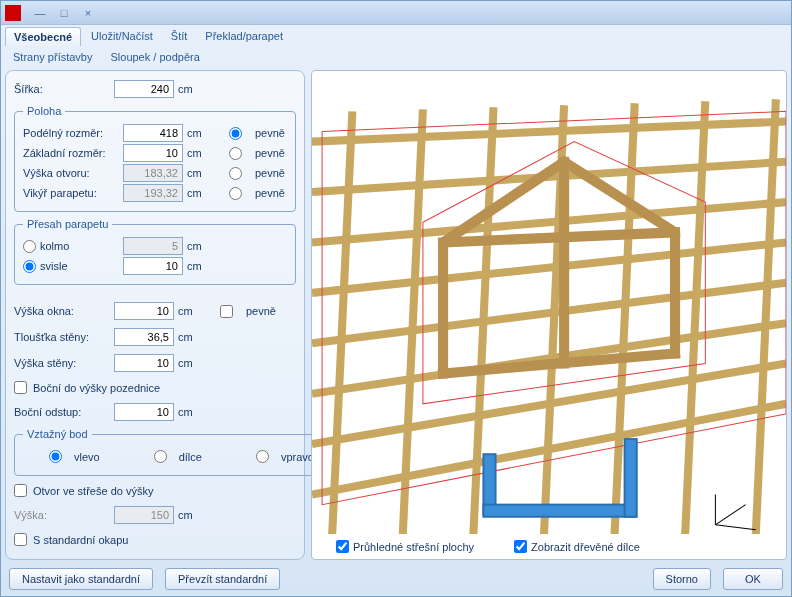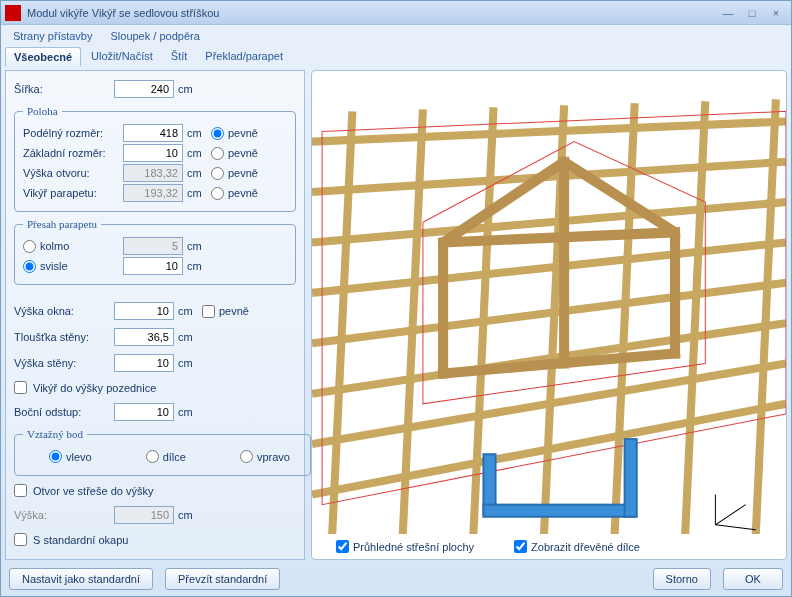--- a/index.html
+++ b/index.html
@@ -6,65 +6,64 @@
 body { width: 792px; height: 597px; background: #fff; overflow: hidden; }
 .window { width: 792px; height: 597px; border: 1px solid #7a9fc4; background: linear-gradient(to bottom, #e8f0fa, #d6e5f5); display: flex; flex-direction: column; }
 .titlebar { height: 24px; background: linear-gradient(to bottom, #d4e4f7, #b8d0ec); display: flex; align-items: center; padding: 0 4px; border-bottom: 1px solid #a5c0df; }
 .titlebar .logo { width: 16px; height: 16px; background: #c00; margin-right: 6px; }
 .titlebar .title { flex: 1; color: #2a4a7a; font-weight: normal; }
 .titlebar .winbtn { width: 22px; height: 16px; margin-left: 2px; display: flex; align-items: center; justify-content: center; color: #4a6a9a; cursor: pointer; }
 .tabs-row { display: flex; gap: 2px; padding: 2px 4px 0 4px; }
 .tab { padding: 3px 8px; color: #2a5a9a; cursor: pointer; border-top-left-radius: 3px; border-top-right-radius: 3px; }
 .tab.active { background: linear-gradient(to bottom, #fff, #e8f0fa); border: 1px solid #a5c0df; border-bottom: none; font-weight: bold; color: #1a3a6a; }
 .content { flex: 1; display: flex; gap: 6px; padding: 4px; }
-.panel { width: 300px; background: linear-gradient(to bottom, #f4f8fd, #e4eef9); border: 1px solid #a5c0df; border-radius: 0; padding: 8px; display: flex; flex-direction: column; gap: 6px; }
+.panel { width: 300px; background: linear-gradient(to bottom, #f4f8fd, #e4eef9); border: 1px solid #a5c0df; border-radius: 8px; padding: 8px; display: flex; flex-direction: column; gap: 6px; }
 .viewport { flex: 1; background: #fff; border: 1px solid #a5c0df; border-radius: 4px; position: relative; display: flex; flex-direction: column; }
 .row { display: flex; align-items: center; height: 20px; }
 .row .label { width: 100px; color: #1a3a6a; }
 .row .input { width: 60px; height: 18px; border: 1px solid #8aa8cc; text-align: right; padding: 0 4px; background: #fff; }
 .row .input.disabled { background: #e8ecf0; color: #888; }
 .row .unit { width: 24px; padding-left: 4px; color: #1a3a6a; }
-.row .radio-wrap { display: flex; align-items: center; gap: 4px; margin-left: 4px; color: #1a3a6a; }
+.row .radio-wrap { display: flex; align-items: center; gap: 13px; margin-left: 22px; color: #1a3a6a; }
 input[type=radio], input[type=checkbox] { margin: 0; }
 fieldset { border: 1px solid #8aa8cc; border-radius: 4px; padding: 6px 8px 8px 8px; position: relative; }
-legend { color: #2a5a9a; padding: 0 4px; font-family: Liberation Serif, serif; }
+legend { color: #2a5a9a; padding: 0 4px; }
 .radio-line { display: flex; gap: 40px; padding: 4px 12px; color: #1a3a6a; }
-.radio-line label { display: flex; align-items: center; gap: 4px; padding-left: 14px; }
+.radio-line label { display: flex; align-items: center; gap: 12px; padding-left: 14px; }
 .chk-line { display: flex; align-items: center; gap: 6px; color: #1a3a6a; padding: 2px 0; }
 .bottom-checks { display: flex; gap: 40px; padding: 6px 24px; color: #1a3a6a; }
 .bottom-checks label { display: flex; align-items: center; gap: 4px; }
 .footer { display: flex; padding: 4px 8px 6px 8px; gap: 12px; }
 .btn { height: 22px; padding: 0 12px; background: linear-gradient(to bottom, #fdfdfe, #dce8f6); border: 1px solid #8aa8cc; border-radius: 3px; color: #1a3a6a; cursor: pointer; }
 .footer .spacer { flex: 1; }
 .viewport-canvas { flex: 1; position: relative; overflow: hidden; }
 
 .scene { position: absolute; inset: 0; }
 </style>
 </head>
 <body>
 
 <div class="window">
   <div class="titlebar">
     <div class="logo"></div>
-    <div class="title">Modul vikýře Vikýř se sedlovou stříškou</div>
     <div class="winbtn">—</div>
     <div class="winbtn">□</div>
     <div class="winbtn">×</div>
   </div>
 
-  <div class="tabs-row">
-    <div class="tab" style="color:#2a5a9a;">Strany přístavby</div>
-    <div class="tab">Sloupek / podpěra</div>
-  </div>
   <div class="tabs-row">
     <div class="tab active">Všeobecné</div>
     <div class="tab">Uložit/Načíst</div>
     <div class="tab">Štít</div>
     <div class="tab">Překlad/parapet</div>
   </div>
+  <div class="tabs-row">
+    <div class="tab" style="color:#2a5a9a;">Strany přístavby</div>
+    <div class="tab">Sloupek / podpěra</div>
+  </div>
 
   <div class="content">
     <div class="panel">
 
       <div class="row">
         <span class="label">Šířka:</span>
         <input class="input" value="240" style="">
         <span class="unit">cm</span>
       </div>
 
@@ -145,21 +144,21 @@
         <span class="unit">cm</span>
       </div>
       <div class="row">
         <span class="label">Výška stěny:</span>
         <input class="input" value="10" style="">
         <span class="unit">cm</span>
       </div>
 
       <label class="chk-line">
           <input type="checkbox" style="">
-          <span>Vikýř do výšky pozednice</span>
+          <span>Boční do výšky pozednice</span>
         </label>
 
       <div class="row">
         <span class="label">Boční odstup:</span>
         <input class="input" value="10" style="">
         <span class="unit">cm</span>
       </div>
 
       <fieldset>
         <legend>Vztažný bod</legend>

